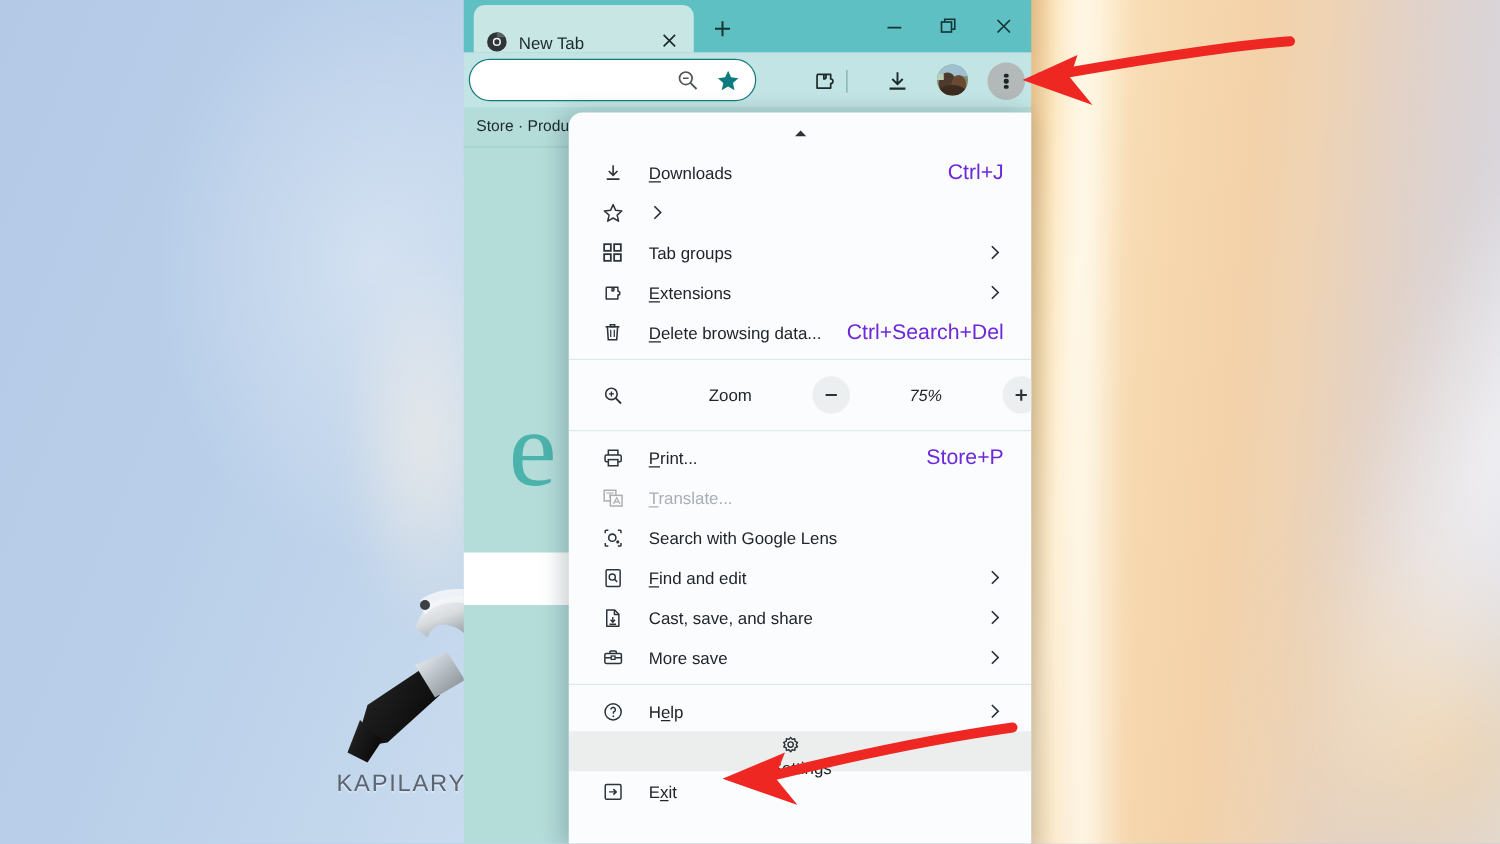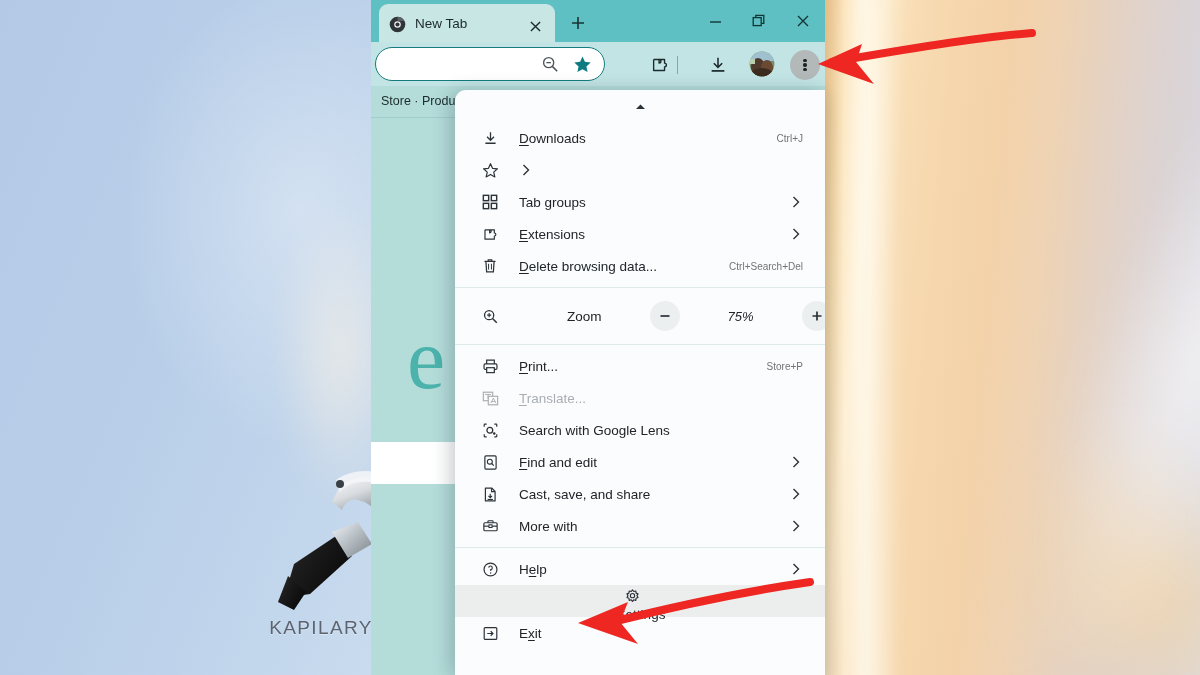--- a/index.html
+++ b/index.html
@@ -75,21 +75,21 @@
   
   #browser{position:absolute;left:371px;top:0;width:454px;height:675px;}
   .tabstrip{
     position:absolute;left:0;top:0;width:454px;height:42px;
     background:#5fc0c4;
   }
   .tab{
     position:absolute;left:8px;top:4px;width:176px;height:38px;
     background:#c8e6e4;
     border-radius:9px 9px 0 0;
-    display:flex;align-items:flex-start;padding:12px 10px;box-sizing:border-box;
+    display:flex;align-items:flex-end;padding:0 10px;box-sizing:border-box;
   }
   .tab-favicon{width:17px;height:17px;flex:none;margin-right:9px;}
   .tab-title{
     flex:1;font-size:13.5px;color:#1b2a2b;white-space:nowrap;overflow:hidden;
   }
   .tab-close{
     width:20px;height:20px;flex:none;display:flex;align-items:center;justify-content:center;
     border-radius:50%;
   }
   .newtab{
@@ -150,21 +150,21 @@
     height:32px;display:flex;align-items:center;justify-content:center;
   }
   .menu-sep{height:1px;background:#dceaea;margin:5px 0;}
   .mi{
     height:32px;display:flex;align-items:center;padding:0 22px 0 24px;box-sizing:border-box;
     position:relative;
   }
   .mi.hovered{background:#eceeee;flex-direction:column;}
   .mi-icon{width:22px;height:22px;flex:none;display:flex;align-items:center;justify-content:center;margin-right:18px;}
   .mi-label{flex:1;font-size:13.5px;color:#20252a;white-space:nowrap;}
-  .mi-accel{font-size:10px;color:#737373;white-space:nowrap;}
+  .mi-accel{font-size:17px;color:#6d28d9;white-space:nowrap;}
   .mi-arrow{width:14px;height:14px;display:flex;align-items:center;justify-content:center;}
   .mi.disabled .mi-label{color:#a8aeb4;}
   .mi.disabled .mi-icon{opacity:.38;}
   .ul{text-decoration:underline;text-underline-offset:2px;}
 
   
   .zoomrow{height:46px;display:flex;align-items:center;padding:0 16px 0 24px;box-sizing:border-box;gap:48px;}
   .zr-label{flex:1;font-size:13.5px;color:#20252a;}
   .zr-btn{
     width:30px;height:30px;border-radius:50%;background:#eceff0;
@@ -509,21 +509,21 @@
 
     <div class="mi">
       <div class="mi-icon">
         <svg width="17" height="17" viewBox="0 0 20 20">
           <path d="M7 5.6 V4.2 a1 1 0 0 1 1 -1 H12 a1 1 0 0 1 1 1 V5.6" fill="none" stroke="#2b3238" stroke-width="1.4"></path>
           <rect x="2.2" y="5.6" width="15.6" height="9.4" rx="1.3" fill="none" stroke="#2b3238" stroke-width="1.4"></rect>
           <path d="M2.4 9.6 H17.6" stroke="#2b3238" stroke-width="1.4"></path>
           <rect x="8.2" y="8" width="3.6" height="3.2" fill="#fbfcfd" stroke="#2b3238" stroke-width="1.2"></rect>
         </svg>
       </div>
-      <div class="mi-label">More with</div>
+      <div class="mi-label">More save</div>
       <div class="mi-arrow">
         <svg width="8" height="12" viewBox="0 0 8 12">
             <path d="M1.5 1 L6.5 6 L1.5 11" fill="none" stroke="#2b3238" stroke-width="1.4"></path>
           </svg>
       </div>
     </div>
   </div>
 
   <div class="menu-sep"></div>
 

